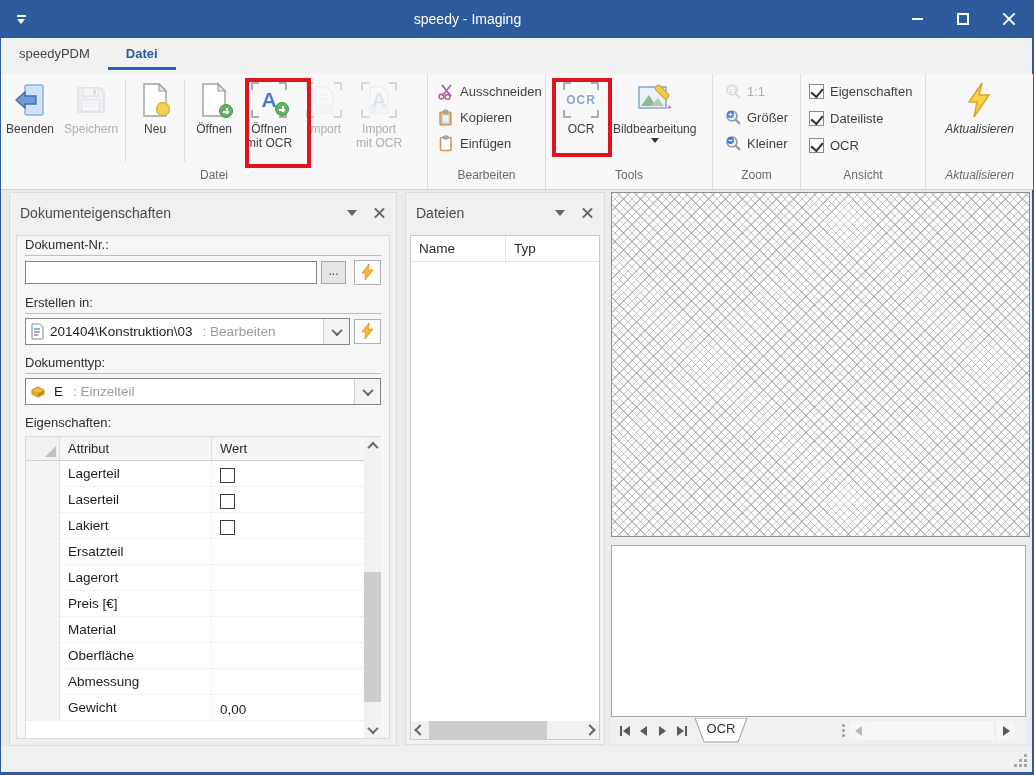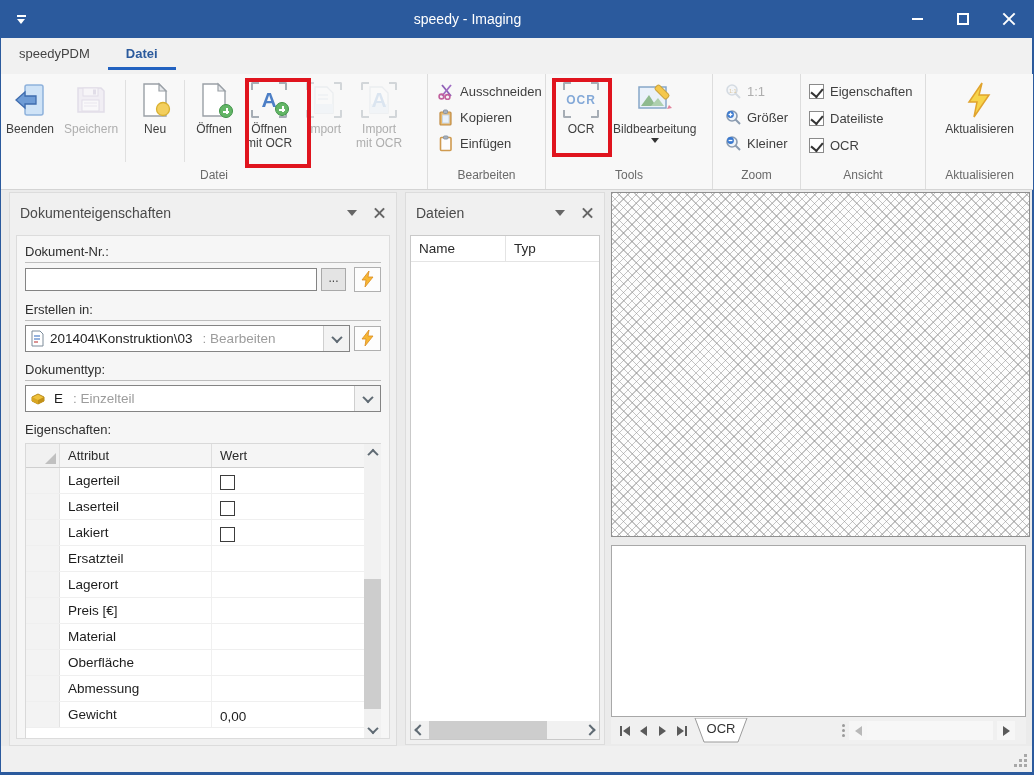--- a/index.html
+++ b/index.html
@@ -26,21 +26,21 @@
   
   .tabstrip { position:absolute; left:0; top:38px; right:0; height:36px; background:#f1f1f1; display:flex; align-items:flex-start; }
   .rtab { padding:8px 18px 9px 18px; font-size:13px; color:#444; }
   .rtab.active { color:#2b5a9d; font-weight:bold; border-bottom:3px solid #2262c0; padding-bottom:6px; }
 
   
   .ribbon { position:absolute; left:0; top:74px; width:1032px; height:116px; background:#f8f8f8; border-bottom:1px solid #d4d4d4; display:flex; }
   .rgroup { display:flex; flex-direction:column; border-right:1px solid #ddd; height:100%; }
   .rgroup-content { flex:1; display:flex; align-items:flex-start; padding-top:4px; }
   .rgroup-label { height:24px; text-align:center; font-size:12px; color:#6a6a6a; padding-top:3px; }
-  .g-datei{width:427px;} .g-bearb{width:118px;} .g-tools{width:167px;} .g-zoom{width:88px;} .g-ansicht{width:125px;} .g-akt{width:107px; border-right:none;}
+  .g-datei{width:427px;} .g-bearb{width:118px;} .g-tools{width:167px;} .g-zoom{width:88px;} .g-ansicht{width:125px;} .g-akt{width:107px; border-right:none;font-style:italic;}
   .vsep { width:1px; background:#e0e0e0; height:82px; margin:2px 2px 0 2px; align-self:flex-start; }
 
   .bigbtn { display:flex; flex-direction:column; align-items:center; padding:2px 5px; min-width:54px; }
   .bigbtn .iconbox { height:40px; display:flex; align-items:center; justify-content:center; }
   .btn-label { font-size:12px; color:#3f3f3f; text-align:center; line-height:14px; white-space:pre-line; margin-top:2px; }
   .disabled .btn-label { color:#aeaeae; }
   .disabled svg, .disabled .bracket-icon { opacity:.45; }
 
   .smallbtn { display:flex; align-items:center; gap:5px; padding:3px 6px; height:26px; }
   .smallbtn .slabel { font-size:13px; color:#3f3f3f; }
@@ -76,21 +76,21 @@
   
   .panel { position:absolute; background:#f0f0f0; border:1px solid #dcdcdc; }
   .panel-header { height:40px; display:flex; align-items:center; padding:0 10px; }
   .panel-title { flex:1; font-size:14px; color:#4a4a4a; }
   .ph-caret { width:0;height:0;border-left:5px solid transparent;border-right:5px solid transparent;border-top:6px solid #666; margin-right:16px; }
   .ph-close { position:relative; width:13px; height:13px; }
   .ph-close::before,.ph-close::after { content:""; position:absolute; left:0; top:5.5px; width:13px; height:2px; background:#666; }
   .ph-close::before{transform:rotate(45deg);} .ph-close::after{transform:rotate(-45deg);}
 
   .panel-left { left:8px; top:192px; width:388px; height:554px; }
-  .lp-content { position:absolute; left:6px; right:6px; top:42px; bottom:6px; background:#f6f6f6; border:1px solid #dcdcdc; padding:8px 8px 0 8px; display:flex; flex-direction:column; overflow:hidden; }
+  .lp-content { position:absolute; left:6px; right:6px; top:42px; bottom:6px; background:#f6f6f6; border:1px solid #dcdcdc; padding:1px 8px 0 8px; display:flex; flex-direction:column; overflow:hidden; }
   .flabel { font-size:13px; color:#2e2e2e; border-bottom:1px solid #bdbdbd; padding-bottom:2px; height:19px; }
   .frow { display:flex; align-items:center; margin:4px 0 10px 0; }
   .textinput { flex:1; height:23px; background:#fff; border:1px solid #848484; margin-right:4px; font-size:13px; padding:2px 4px; color:#222; }
   .btn-dots { width:25px; height:23px; background:#e4e4e4; border:1px solid #a9a9a9; font-size:12px; color:#444; text-align:center; line-height:19px; margin-right:8px; }
   .btn-flash { width:27px; height:25px; background:#fdfdfd; border:1px solid #b0b0b0; display:flex; align-items:center; justify-content:center; }
   .combo { flex:1; height:27px; background:#fff; border:1px solid #848484; display:flex; align-items:center; padding-left:4px; margin-right:4px; }
   .combo.nolight { margin-right:0; }
   .combo-val { font-size:13.5px; color:#1d1d1d; margin-left:6px; }
   .combo-suffix { font-size:13.5px; color:#9c9c9c; margin-left:10px; }
   .combo-btn { margin-left:auto; width:26px; height:25px; background:#f3f3f3; border-left:1px solid #cfcfcf; display:flex; align-items:center; justify-content:center; }

